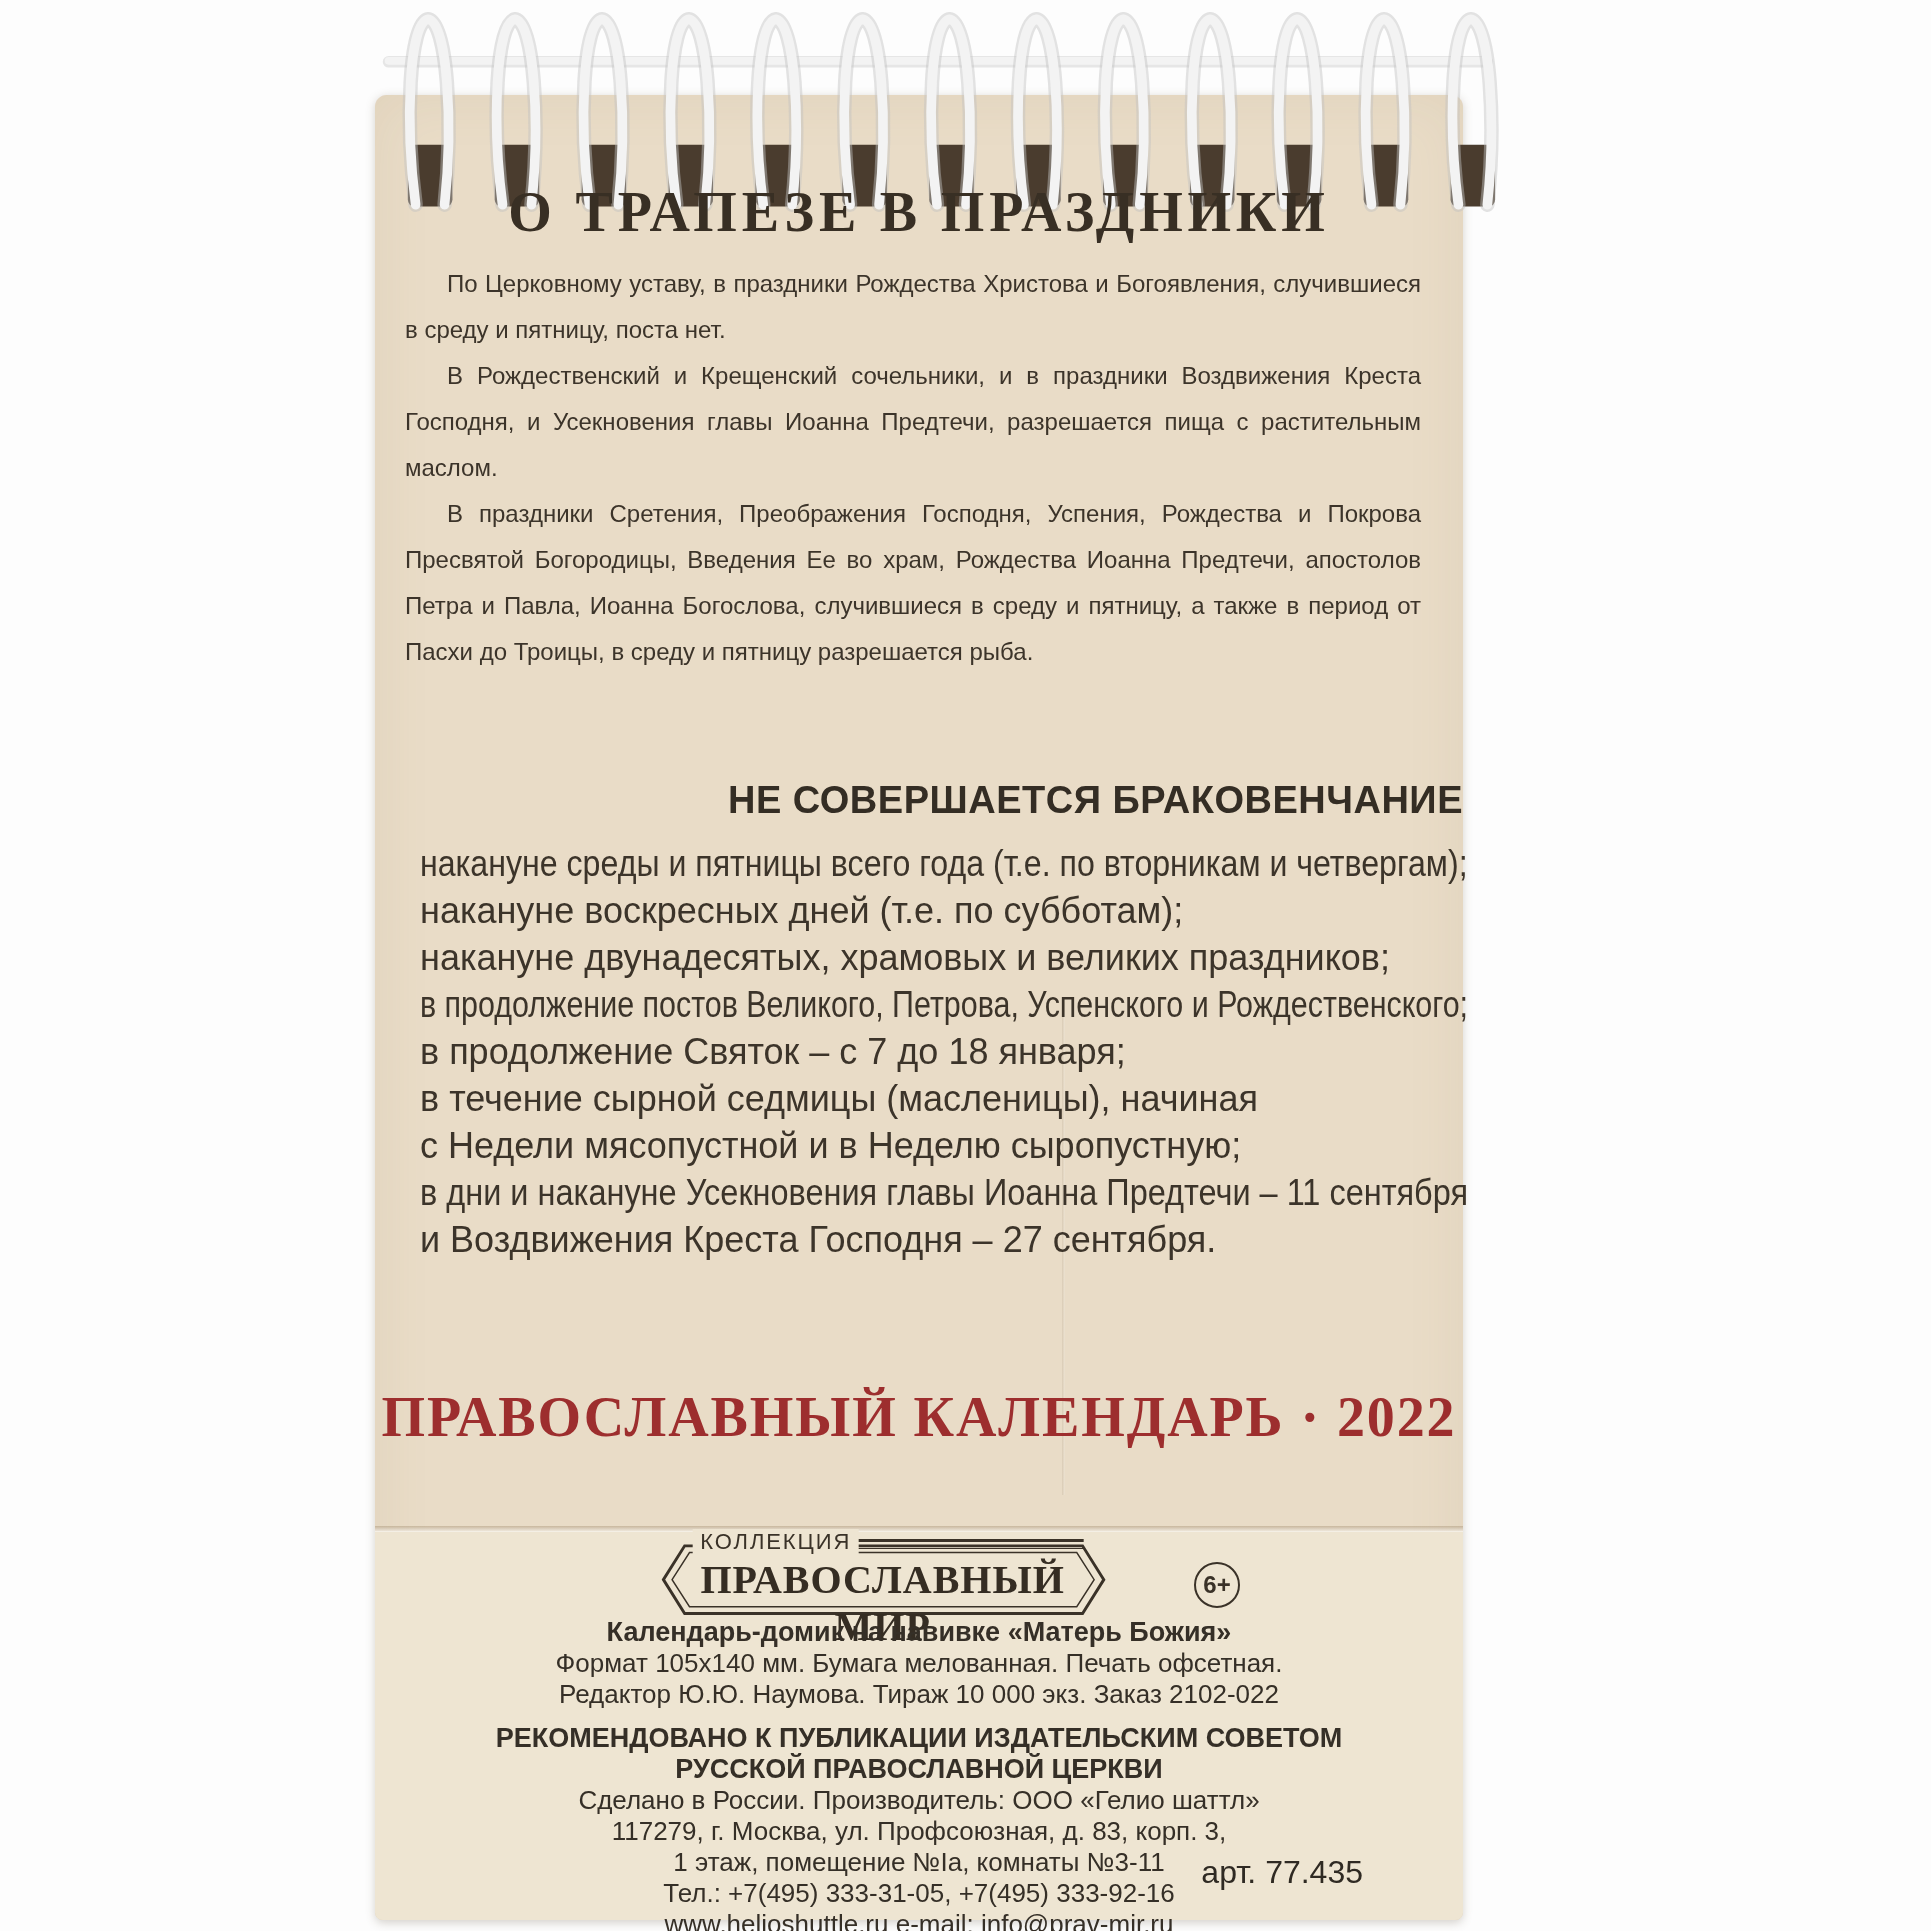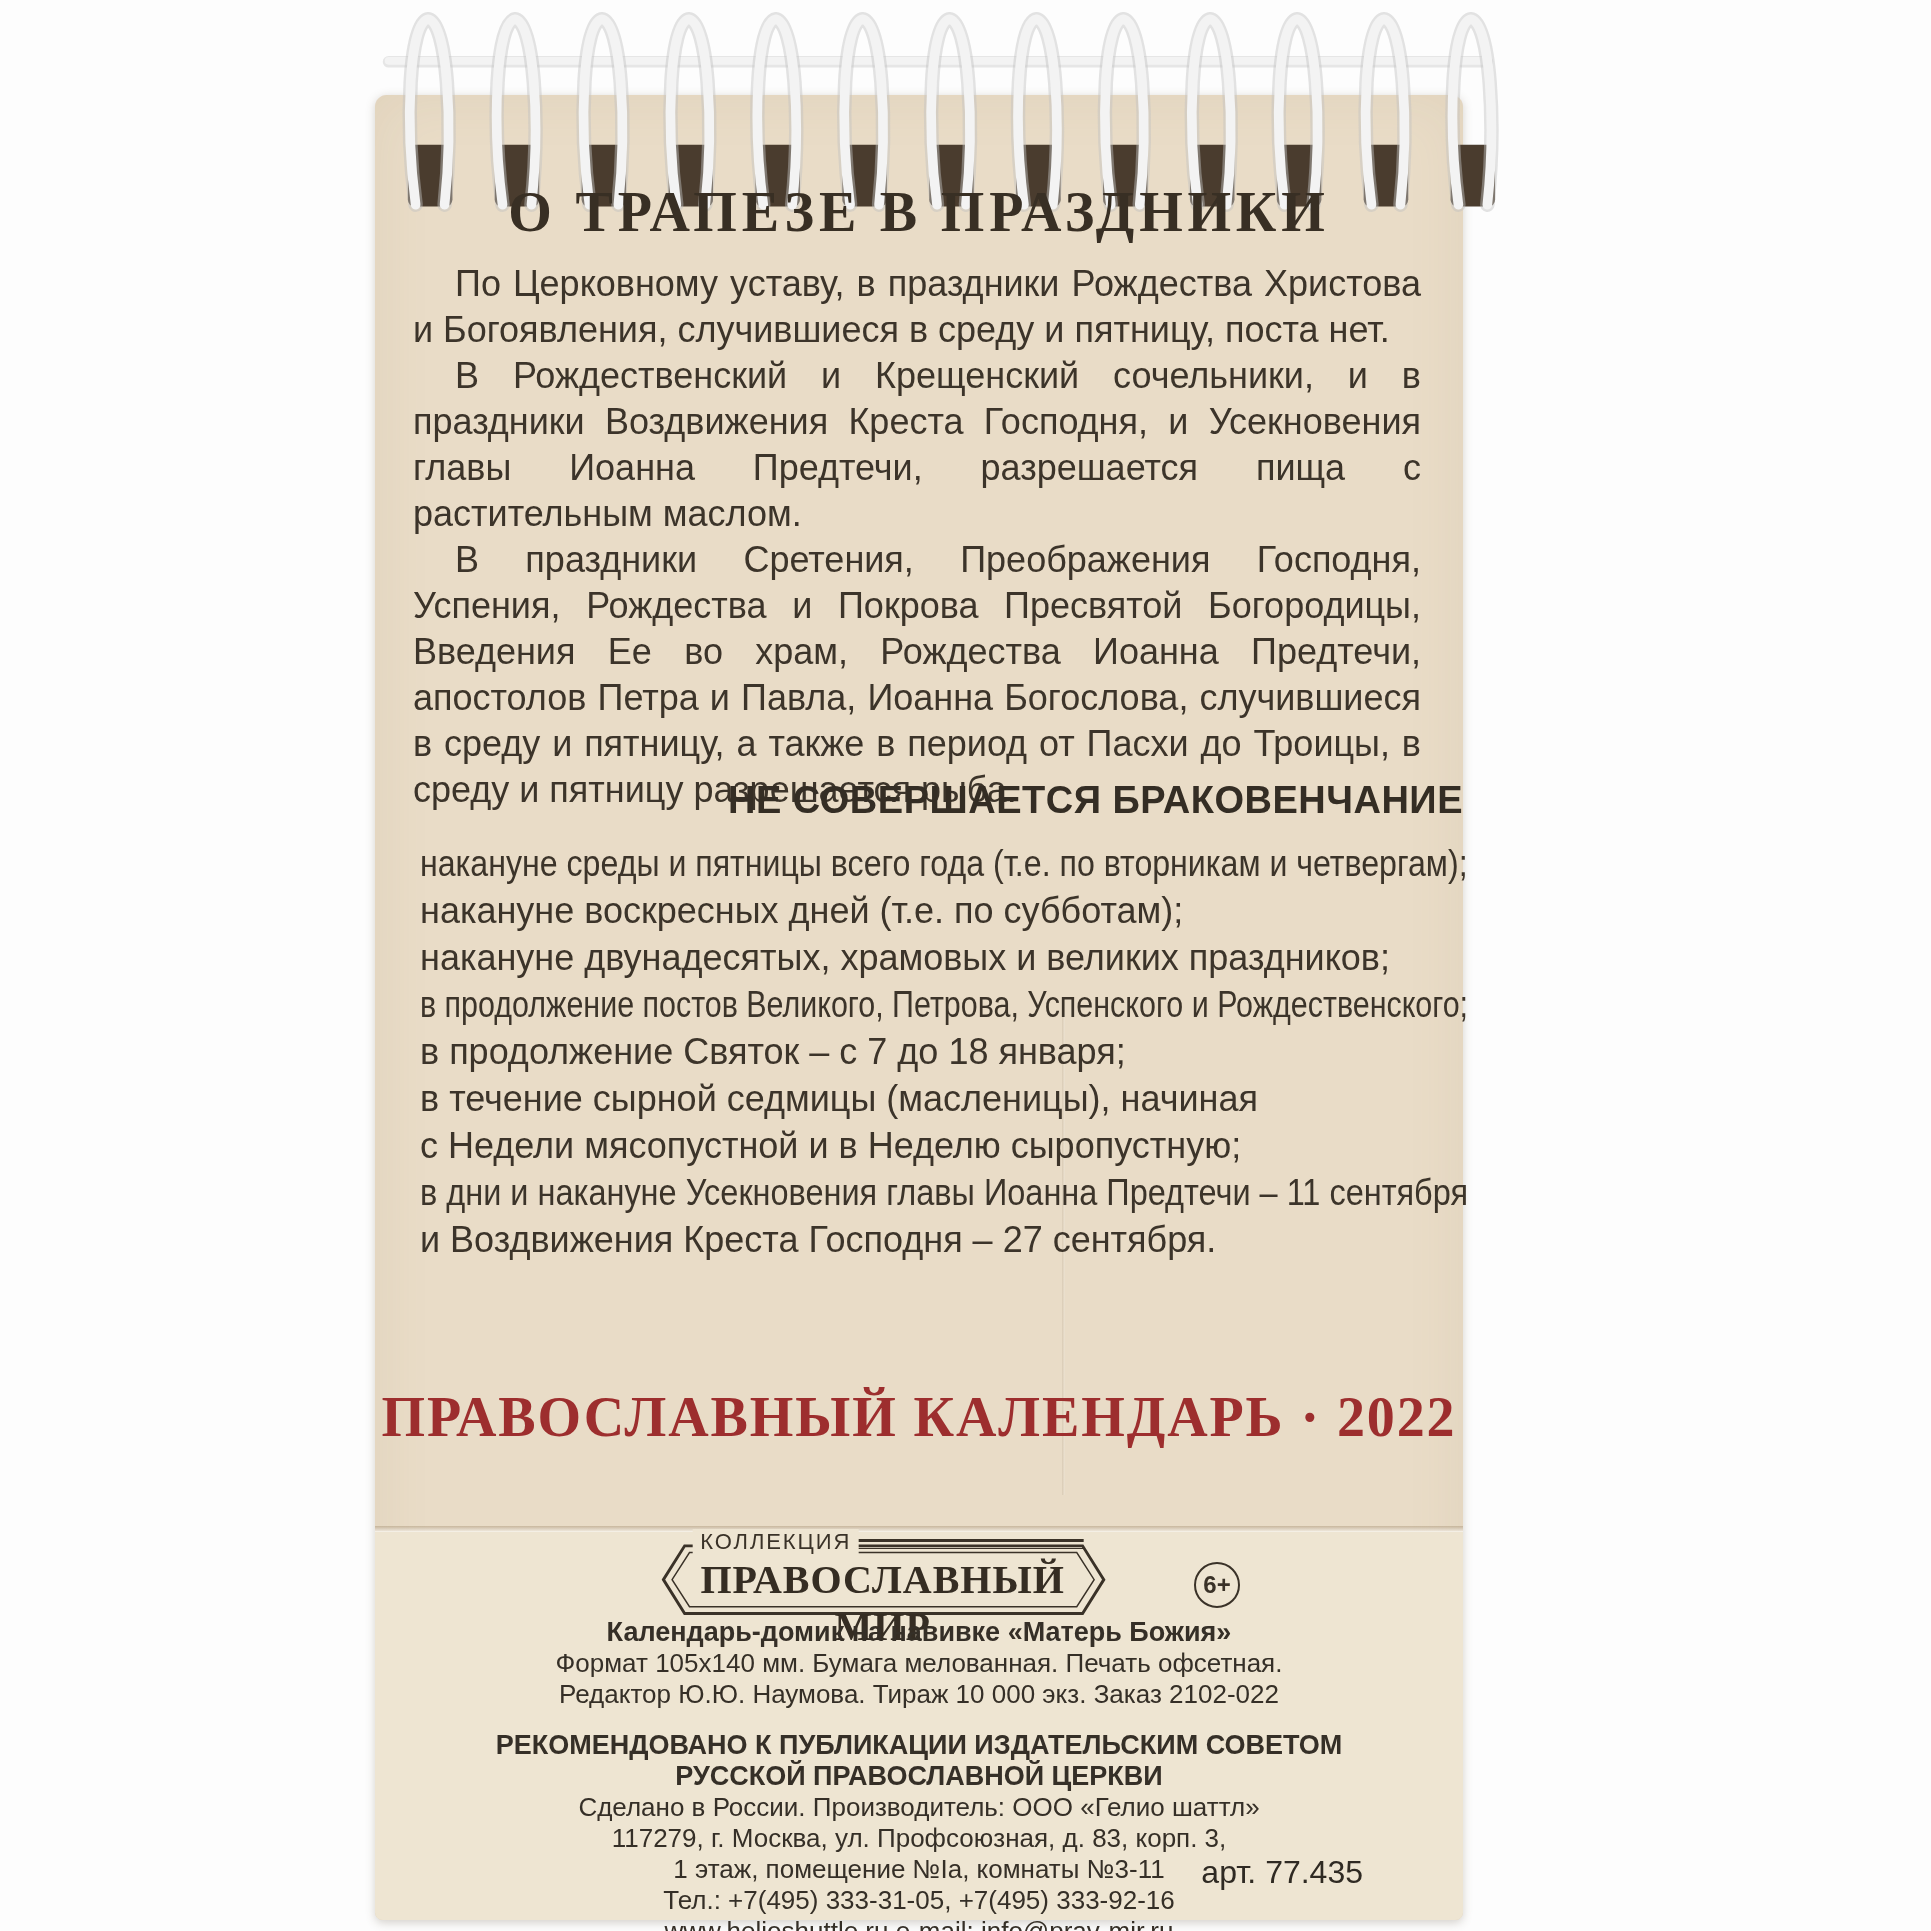--- a/index.html
+++ b/index.html
@@ -47,22 +47,22 @@
     text-align:center;
     font-family:"Liberation Serif",serif;
     font-weight:bold;
     font-size:56px;
     letter-spacing:4.8px;
     color:#38topcolor;
     color:#382f24;
   }
   .body-text{
     position:absolute;
-    left:38px; right:42px; top:166px;
-    font-size:36px;
+    left:30px; right:42px; top:166px;
+    font-size:24px;
     line-height:46px;
     color:#3c342a;
     text-align:justify;
   }
   .body-text p{margin:0; text-indent:42px;}
   .marriage-heading{
     position:absolute;
     left:0; right:0; top:684px;
     text-align:right;
     font-weight:bold;
@@ -144,21 +144,21 @@
     text-align:center;
     color:#352f27;
     font-size:26px;
   }
   .footer .line{
     line-height:31px;
     white-space:nowrap;
     transform-origin:center center;
   }
   .footer .bold{font-weight:bold; font-size:27px;}
-  .footer .gap{margin-top:20px;}
+  .footer .gap{margin-top:13px;}
   .article-no{
     position:absolute;
     right:100px; top:1759px;
     font-weight:normal;
     font-size:32px;
     color:#2f2a23;
   }
 </style>
 </head>
 <body>

